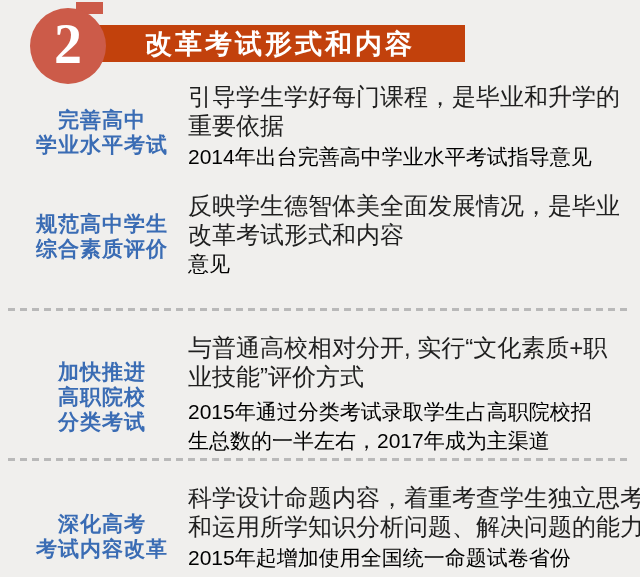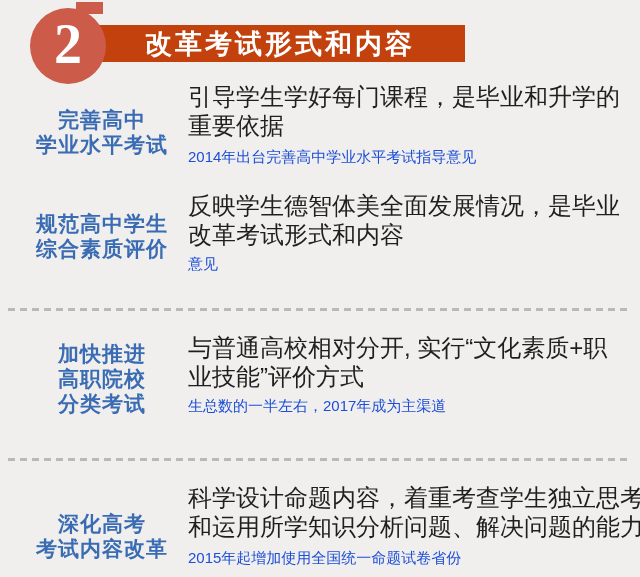--- a/index.html
+++ b/index.html
@@ -75,22 +75,22 @@
     letter-spacing: 1px;
     white-space: nowrap;
   }
   .body-line {
     color: #1f1f1f;
     font-size: 24px;
     line-height: 29px;
     white-space: nowrap;
   }
   .hl-line {
-    color: #1d4ed8;
-    font-size: 15px;
+    color: #000000;
+    font-size: 21px;
     line-height: 29px;
     white-space: nowrap;
   }
   .hl-first { margin-top: 2px; }
 
   .s1 { height: 88px;  padding-top: 2px;  }
   .s2 { height: 143px; padding-top: 23px; }
   .s3 { height: 150px; padding-top: 22px; }
   .s4 { height: 116px; padding-top: 22px; }
   .s1 .col-left { margin-top: 10px; }
@@ -157,20 +157,21 @@
   <section class="row s3">
     <div class="cols">
       <div class="col-left">
         <div class="h-line">加快推进</div>
         <div class="h-line">高职院校</div>
         <div class="h-line">分类考试</div>
       </div>
       <div class="col-right">
         <div class="body-line">与普通高校相对分开, 实行“文化素质+职</div>
         <div class="body-line">业技能”评价方式</div>
+        <div class="hl-line hl-first">2015年通过分类考试录取学生占高职院校招</div>
         <div class="hl-line">生总数的一半左右，2017年成为主渠道</div>
       </div>
     </div>
     <div class="divider"></div>
   </section>
 
   <section class="row s4">
     <div class="cols">
       <div class="col-left">
         <div class="h-line">深化高考</div>

